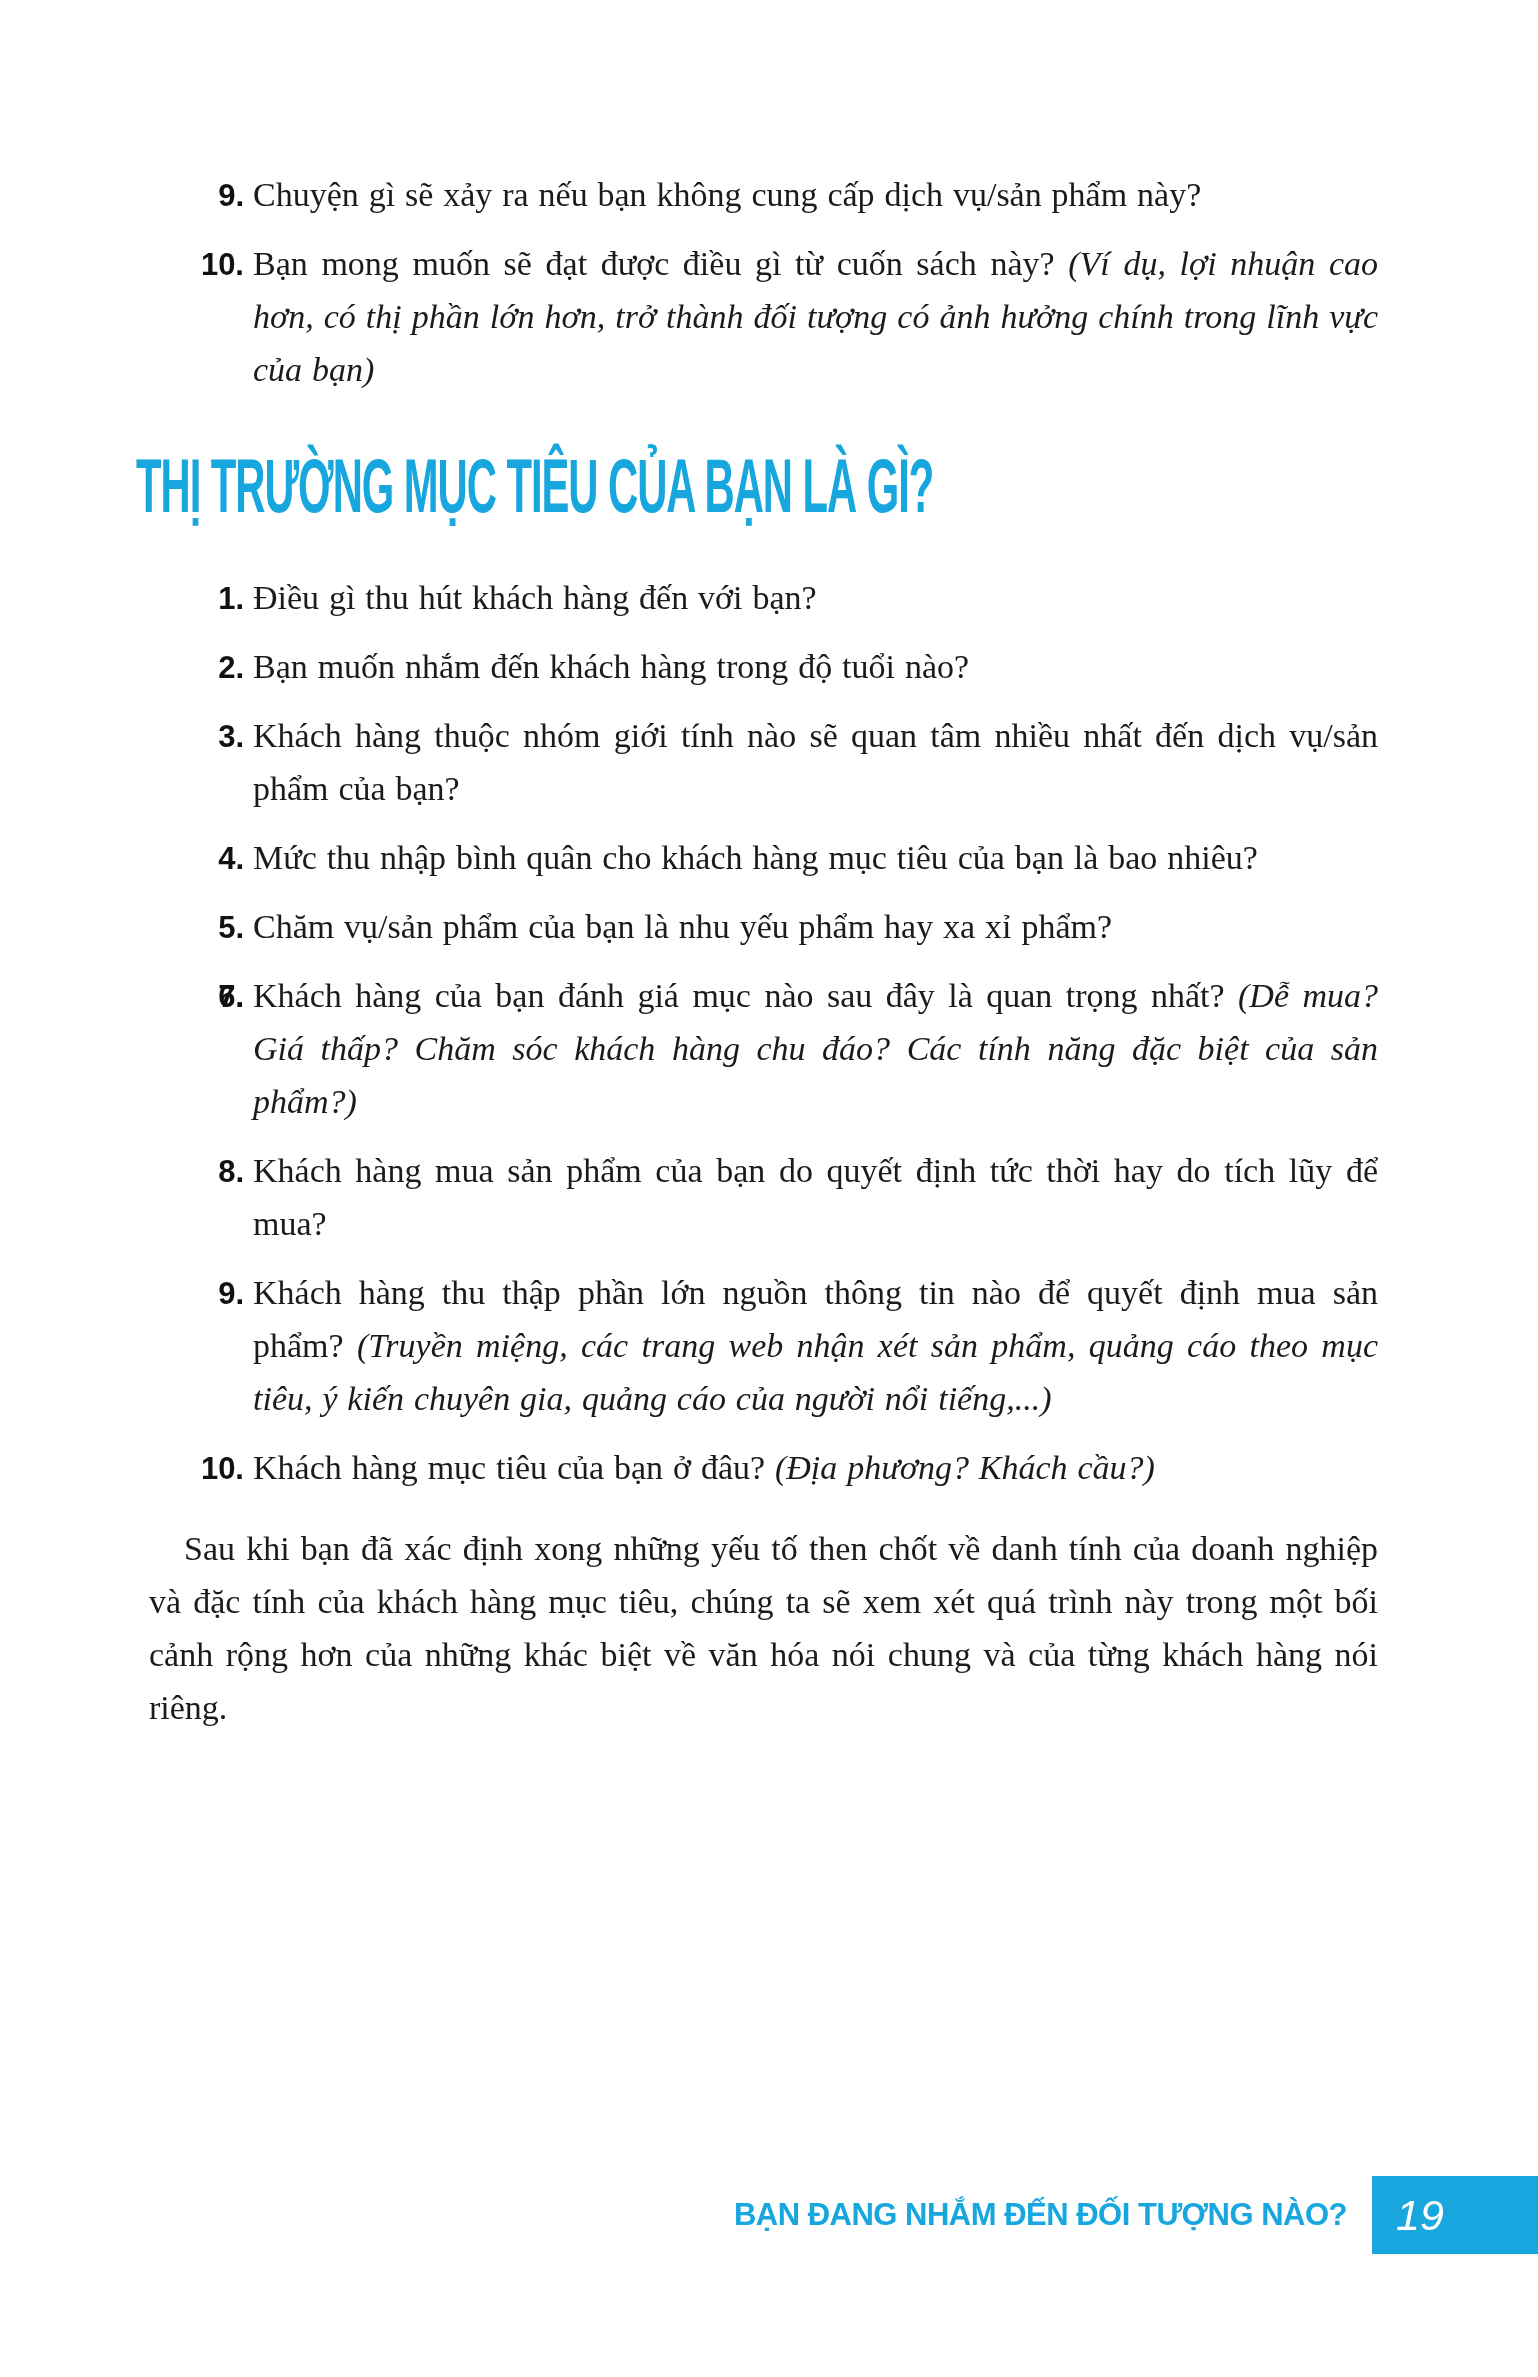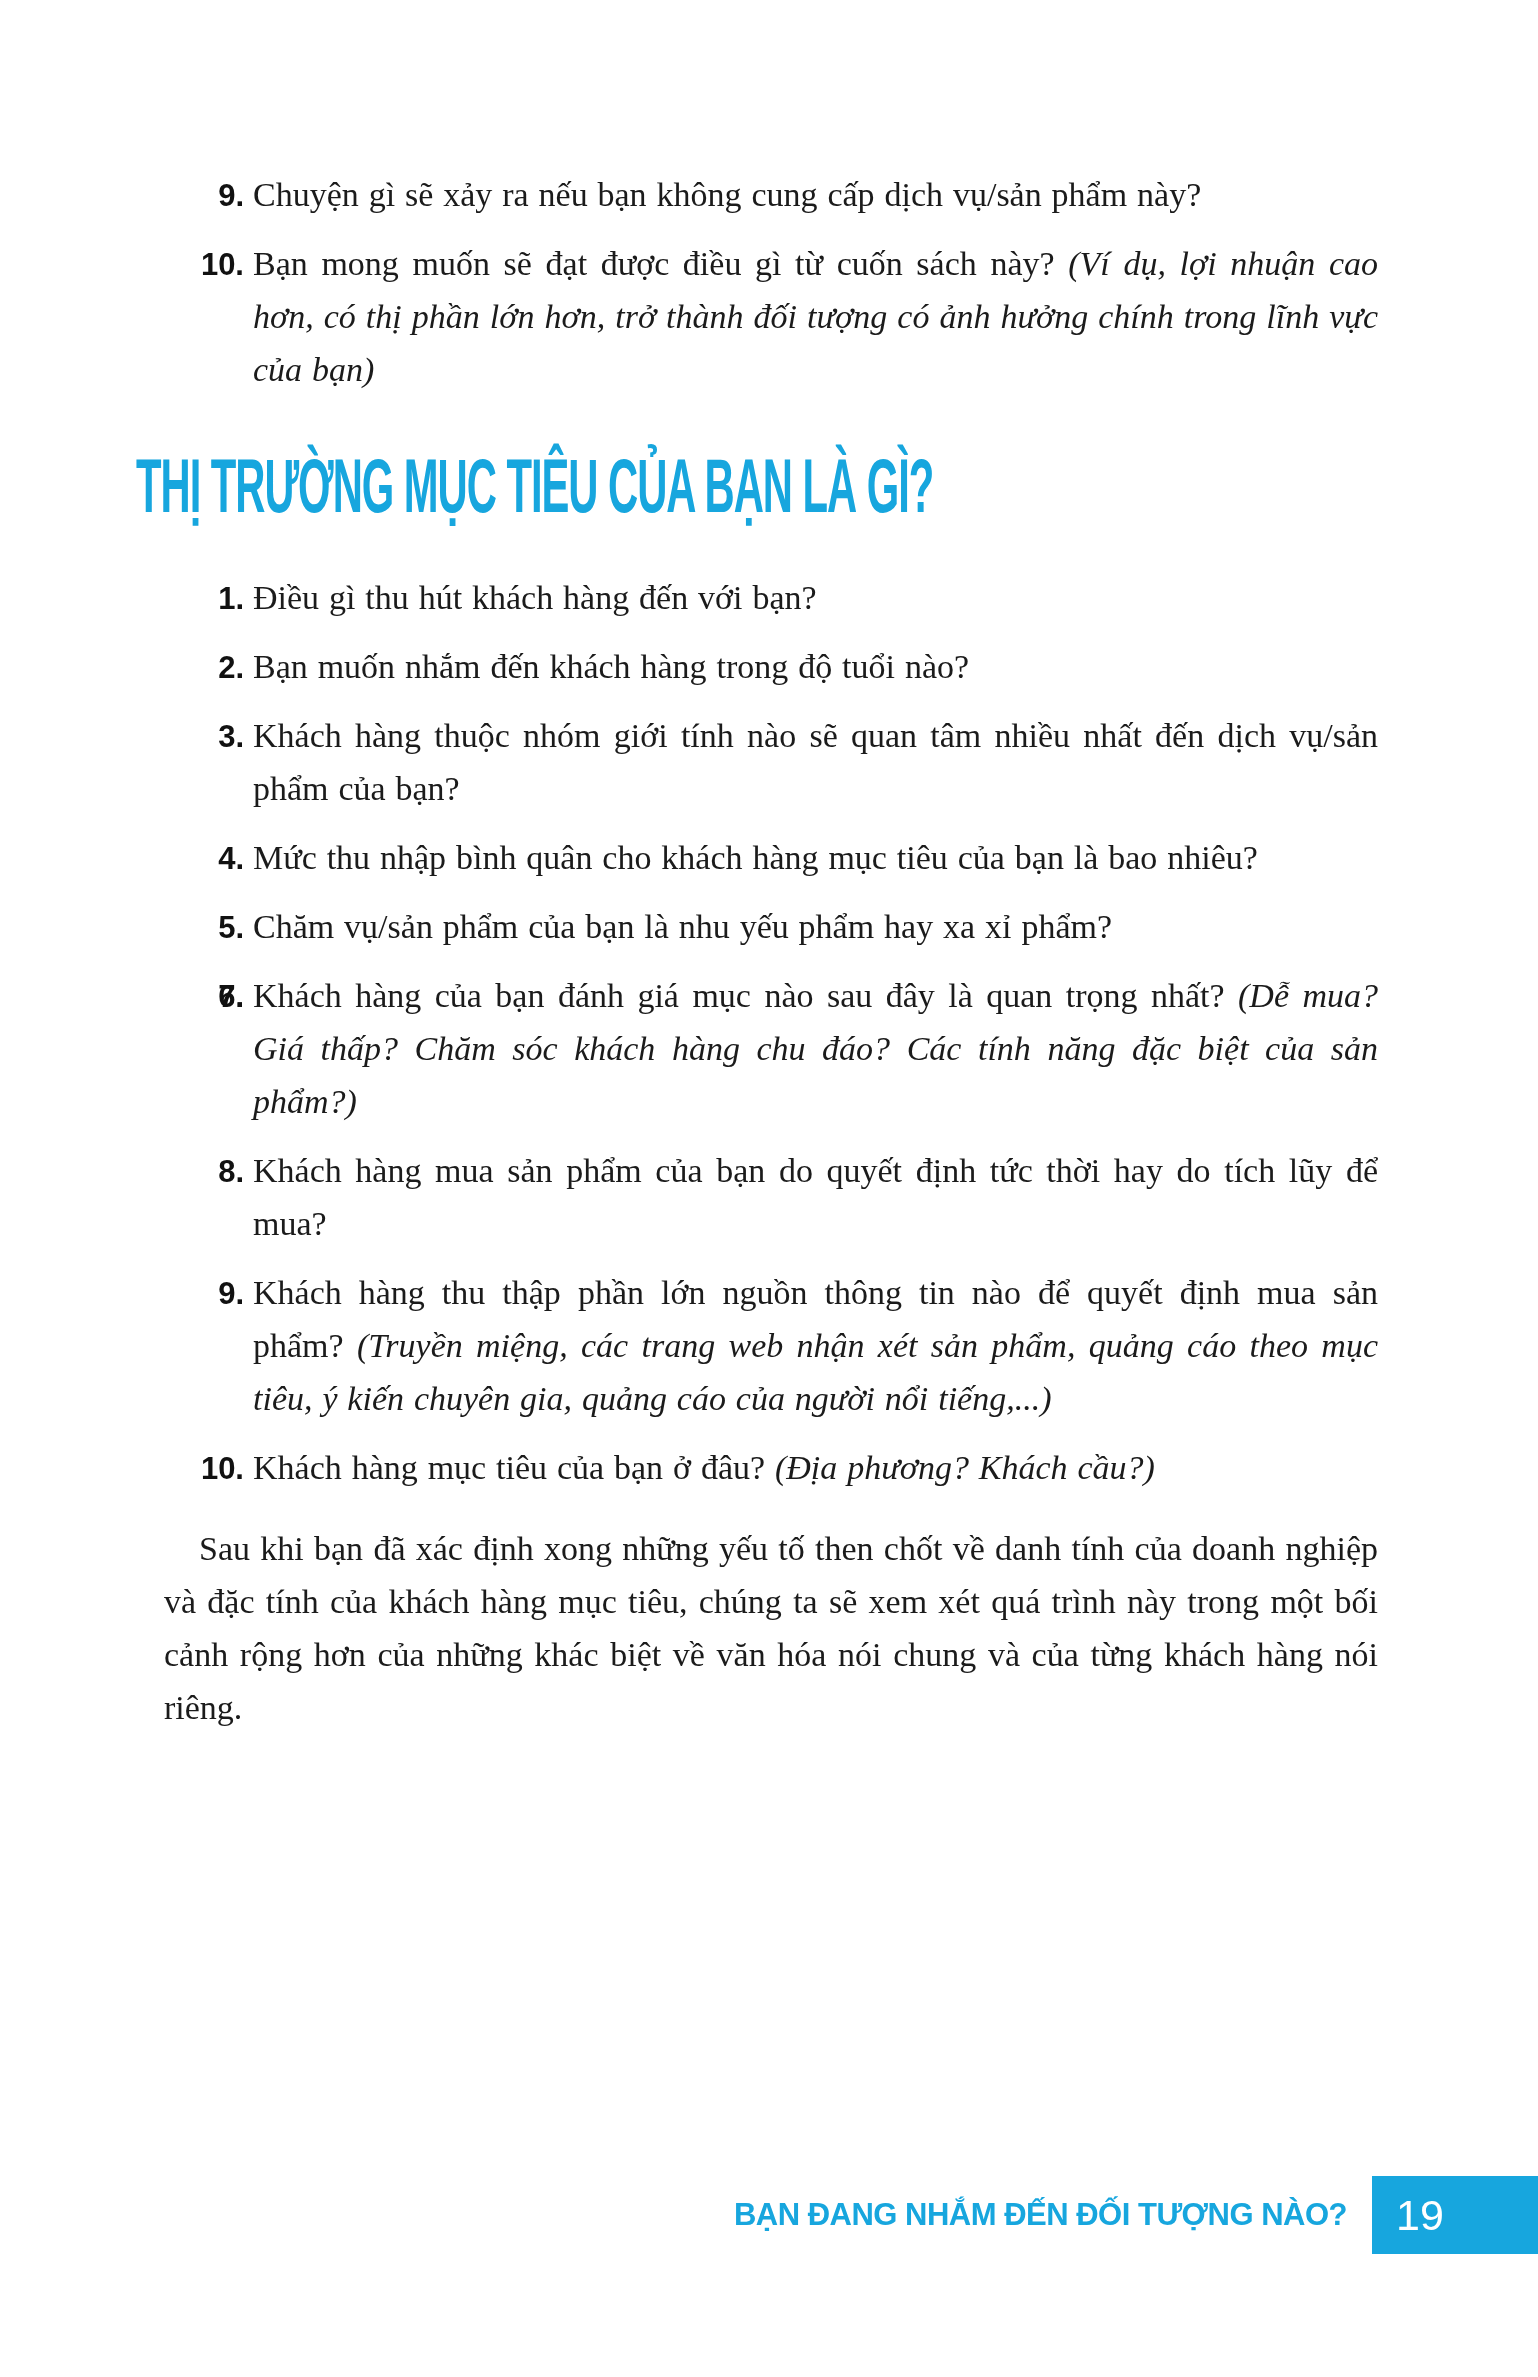--- a/index.html
+++ b/index.html
@@ -43,21 +43,21 @@
     font-size:76px;
     line-height:1.05;
     letter-spacing:-1.9px;
     color:var(--accent, #17a6de);
     white-space:nowrap;
     transform:scaleX(0.55);
     transform-origin:left center;
   }
 
   p.closing {
-    margin:28px 0 0 15px;
+    margin:28px 0 0 0;
     font-size:34px;
     line-height:53px;
     text-align:justify;
     text-indent:35px;
     word-spacing:1.4px;
   }
 
   .footer { position:absolute; left:0; right:0; top:2176px; height:78px; }
   .footer-title {
     position:absolute;
@@ -71,20 +71,21 @@
     white-space:nowrap;
   }
   .page-num-box {
     position:absolute;
     right:0; top:0;
     width:166px; height:78px;
     background:var(--accent, #17a6de);
     display:flex; align-items:center;
     box-sizing:border-box;
     padding-left:24px;
+    font-style:italic;
   }
   .page-num-box span {
     font-family:"Liberation Sans", sans-serif;
     font-size:43px;
     color:var(--page-number-text, #ffffff);
   }
 </style>
 </head>
 <body>
 

